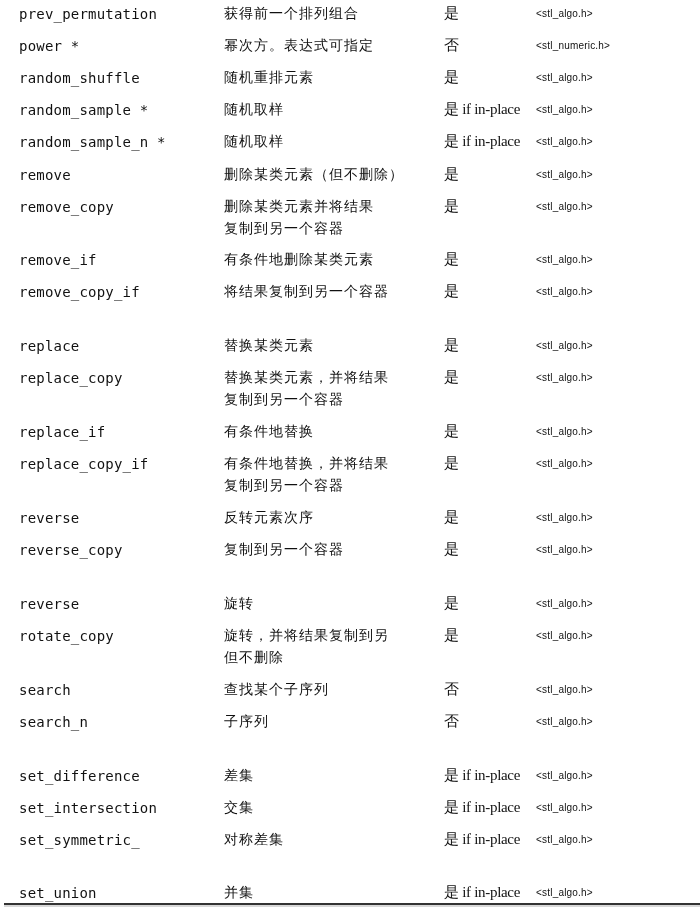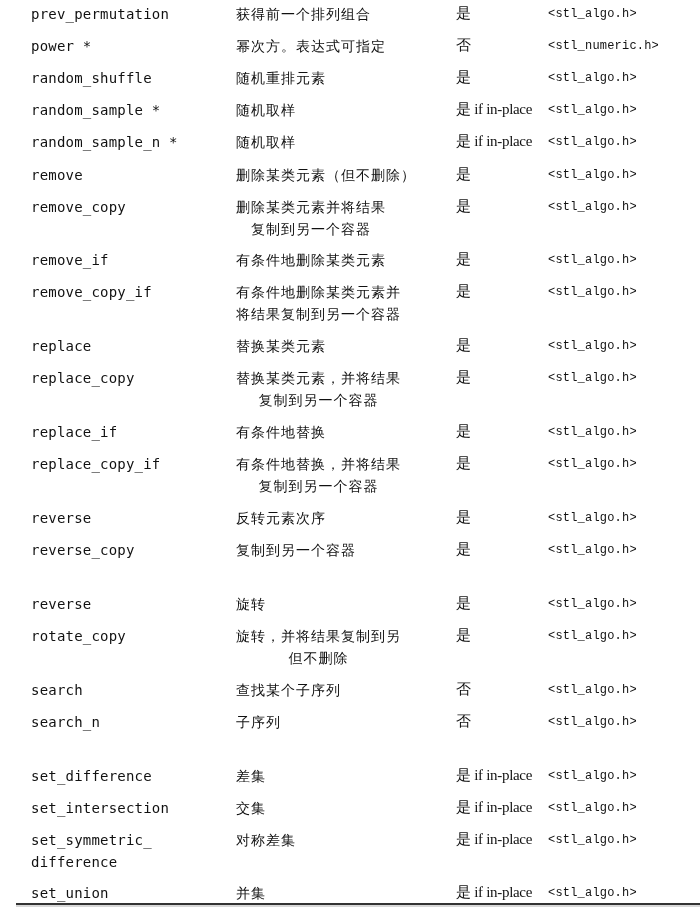--- a/index.html
+++ b/index.html
@@ -9,21 +9,21 @@
   }
   body {
     width: 700px;
     height: 907px;
     position: relative;
     overflow: hidden;
     color: #111111;
   }
   .table {
     position: absolute;
-    left: 16px;
+    left: 4px;
     top: 0;
     width: 644px;
     height: 907px;
   }
   .row {
     position: absolute;
     left: 0;
     width: 700px;
   }
   .cell {
@@ -33,37 +33,36 @@
   }
   .c-name {
     left: 15px;
     font-family: "DejaVu Sans Mono", "Liberation Mono", monospace;
     font-size: 14px;
     line-height: 22px;
     letter-spacing: 0.2px;
   }
   .c-desc {
     left: 220px;
-    font-family: Liberation Sans, sans-serif;
+    font-family: Liberation Serif, serif;
     font-size: 14px;
     line-height: 22px;
     letter-spacing: 1px;
-    text-align: center;
   }
   .c-inplace {
     left: 440px;
     font-family: "Liberation Serif", "DejaVu Serif", serif;
     font-size: 15px;
     line-height: 20px;
     letter-spacing: -0.3px;
   }
   .c-header {
     left: 532px;
-    font-family: Liberation Mono, monospace;
-    font-size: 12px;
+    font-family: Liberation Sans, sans-serif;
+    font-size: 10px;
     line-height: 22px;
     letter-spacing: 0.2px;
   }
   .line {
     display: block;
   }
   .bottom-rule {
     position: absolute;
     left: 0;
     top: 903px;
@@ -136,21 +135,21 @@
 
   <div class="row" style="top:249px">
     <div class="cell c-name"><span class="line">remove_if</span></div>
     <div class="cell c-desc"><span class="line">有条件地删除某类元素</span></div>
     <div class="cell c-inplace">是</div>
     <div class="cell c-header">&lt;stl_algo.h&gt;</div>
   </div>
 
   <div class="row" style="top:281px">
     <div class="cell c-name"><span class="line">remove_copy_if</span></div>
-    <div class="cell c-desc"><span class="line">有条件地删除某类元素并</span><span class="line">将结果复制到另一个容器</span></div>
+    <div class="cell c-desc"><span class="line">将结果复制到另一个容器</span></div>
     <div class="cell c-inplace">是</div>
     <div class="cell c-header">&lt;stl_algo.h&gt;</div>
   </div>
 
   <div class="row" style="top:335px">
     <div class="cell c-name"><span class="line">replace</span></div>
     <div class="cell c-desc"><span class="line">替换某类元素</span></div>
     <div class="cell c-inplace">是</div>
     <div class="cell c-header">&lt;stl_algo.h&gt;</div>
   </div>
@@ -226,21 +225,21 @@
   </div>
 
   <div class="row" style="top:797px">
     <div class="cell c-name"><span class="line">set_intersection</span></div>
     <div class="cell c-desc"><span class="line">交集</span></div>
     <div class="cell c-inplace">是 if in-place</div>
     <div class="cell c-header">&lt;stl_algo.h&gt;</div>
   </div>
 
   <div class="row" style="top:829px">
-    <div class="cell c-name"><span class="line">set_symmetric_</span><span class="line">difference</span></div>
+    <div class="cell c-name"><span class="line">set_symmetric_</span></div>
     <div class="cell c-desc"><span class="line">对称差集</span></div>
     <div class="cell c-inplace">是 if in-place</div>
     <div class="cell c-header">&lt;stl_algo.h&gt;</div>
   </div>
 
   <div class="row" style="top:882px">
     <div class="cell c-name"><span class="line">set_union</span></div>
     <div class="cell c-desc"><span class="line">并集</span></div>
     <div class="cell c-inplace">是 if in-place</div>
     <div class="cell c-header">&lt;stl_algo.h&gt;</div>

